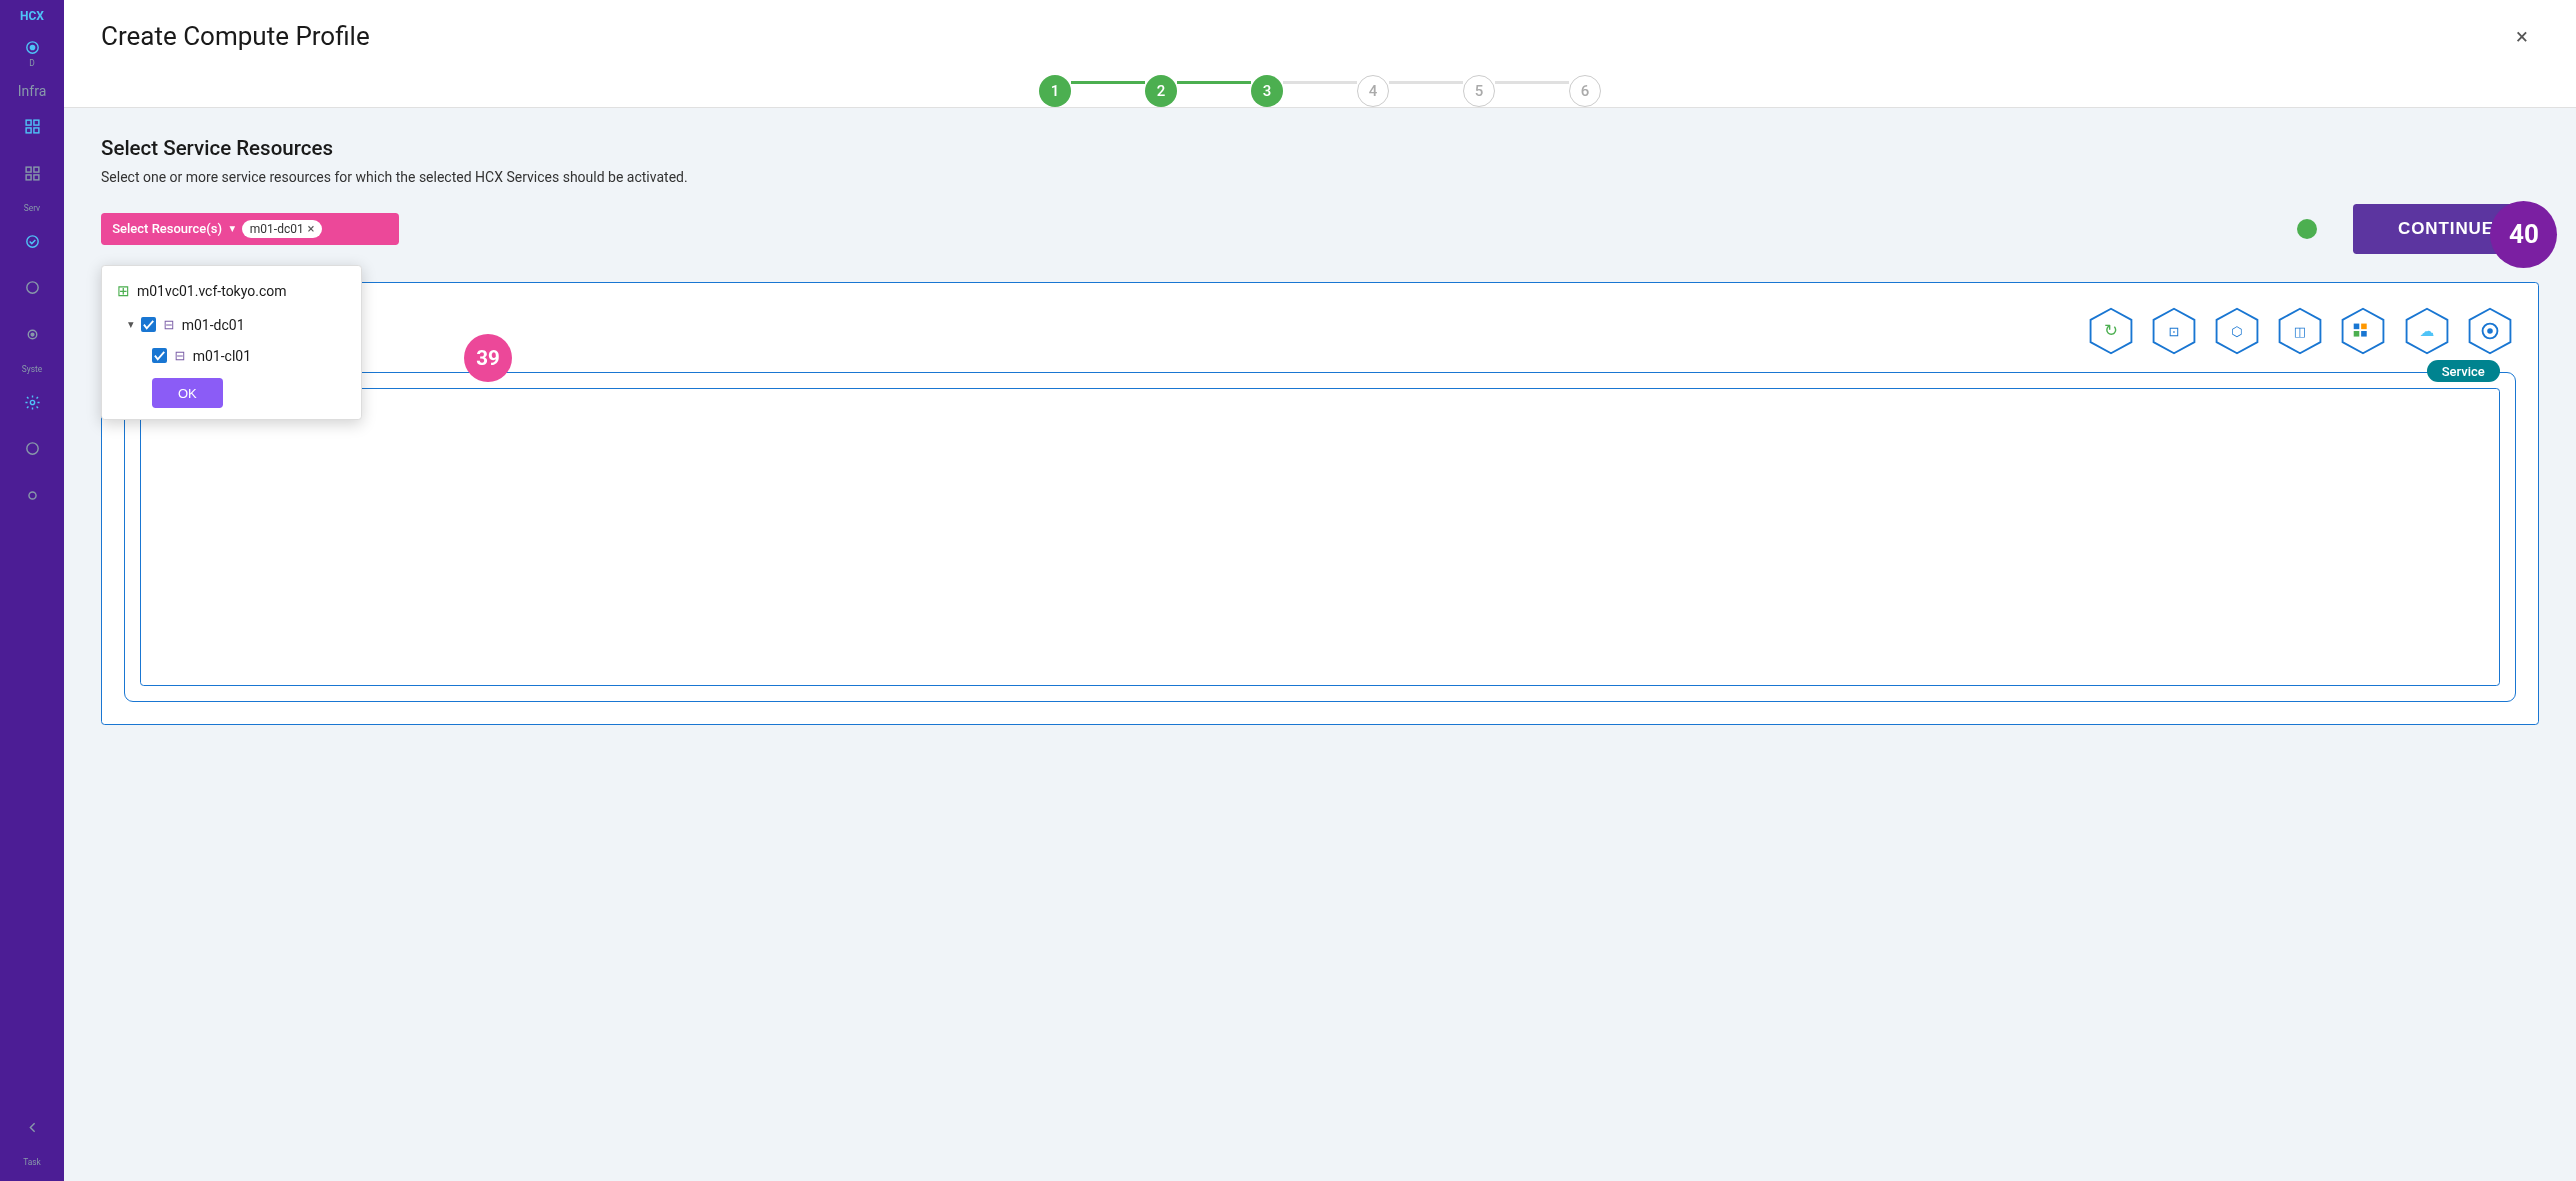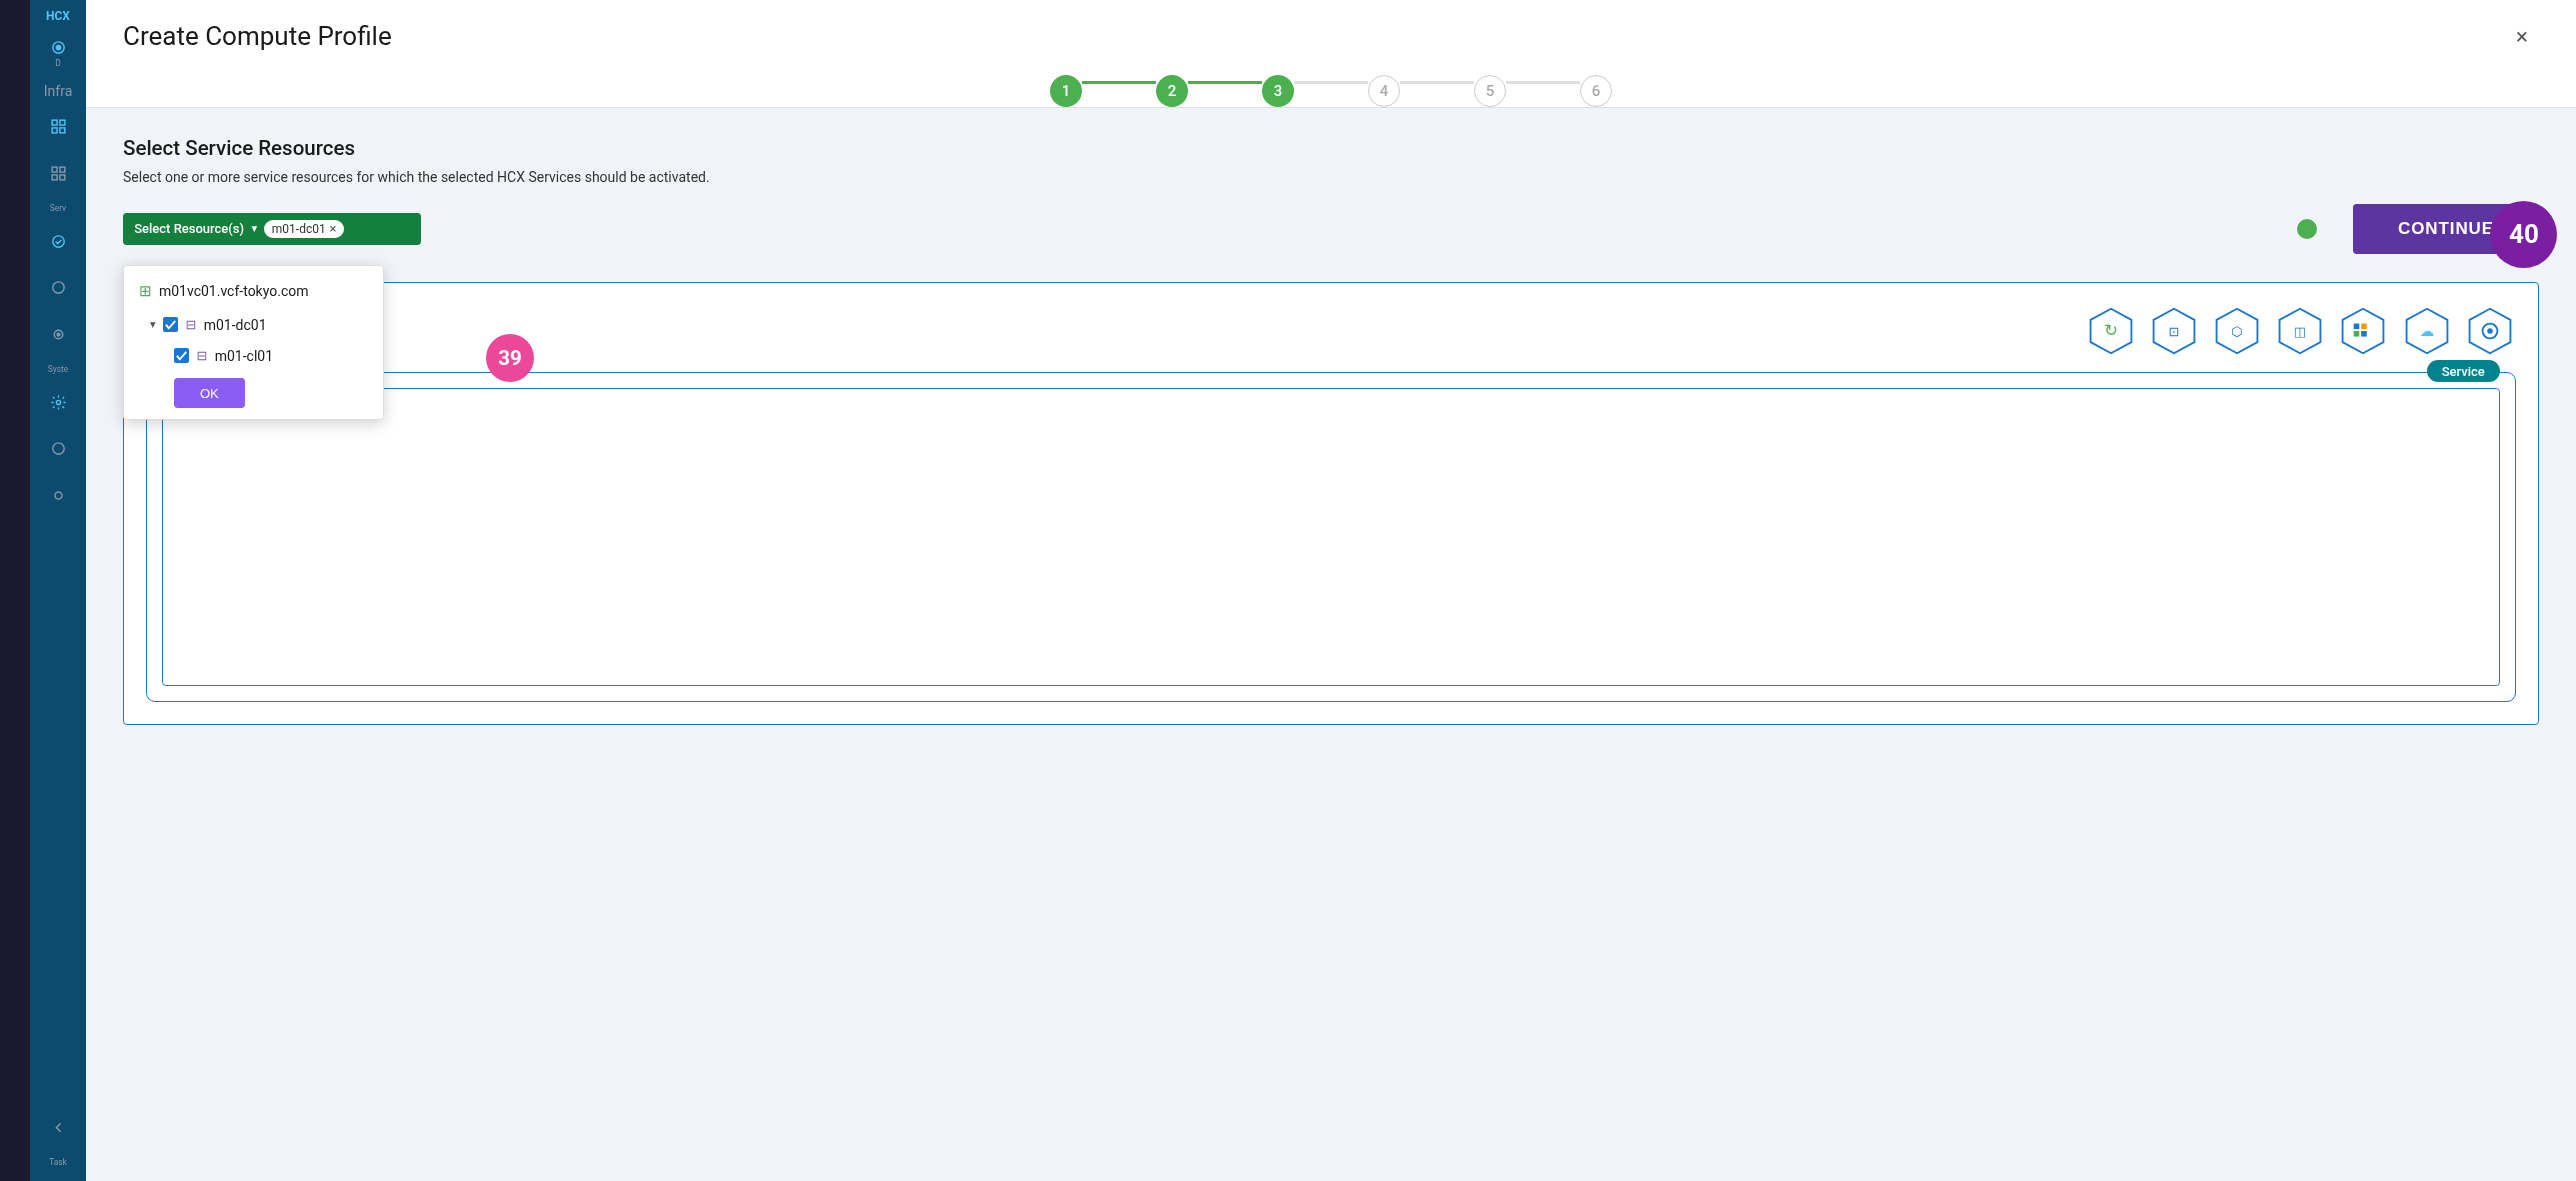--- a/index.html
+++ b/index.html
@@ -7,29 +7,28 @@
       font-family: -apple-system, BlinkMacSystemFont, 'Segoe UI', Roboto, sans-serif;
       background: #1a1a2e;
       width: 2576px;
       height: 1182px;
       overflow: hidden;
       display: flex;
     }
 
     
     .sidebar {
-      width: 56px;
-      background: #0c4a6e;
+      width: 64px;
+      background: #4c1d95;
       display: flex;
       flex-direction: column;
       align-items: center;
       padding: 9.3px 0;
       gap: 5.6px;
       flex-shrink: 0;
-      margin-left: 30px;
     }
     .sidebar-logo {
       color: #4fc3f7;
       font-size: 12px;
       font-weight: bold;
       margin-bottom: 3.7px;
     }
     .sidebar-item {
       width: 41px;
       height: 41px;
@@ -143,21 +142,21 @@
       align-items: center;
       justify-content: space-between;
       margin-bottom: 0;
     }
     .resource-selector-wrap {
       position: relative;
     }
     .resource-selector {
       display: flex;
       align-items: center;
-      background: #15803d;
+      background: #ec4899;
       border-radius: 3.7px;
       padding: 7.4px 11.2px;
       gap: 7.4px;
       cursor: pointer;
       min-width: 298px;
     }
     .resource-selector-label {
       color: white;
       font-size: 13px;
       font-weight: 500;

